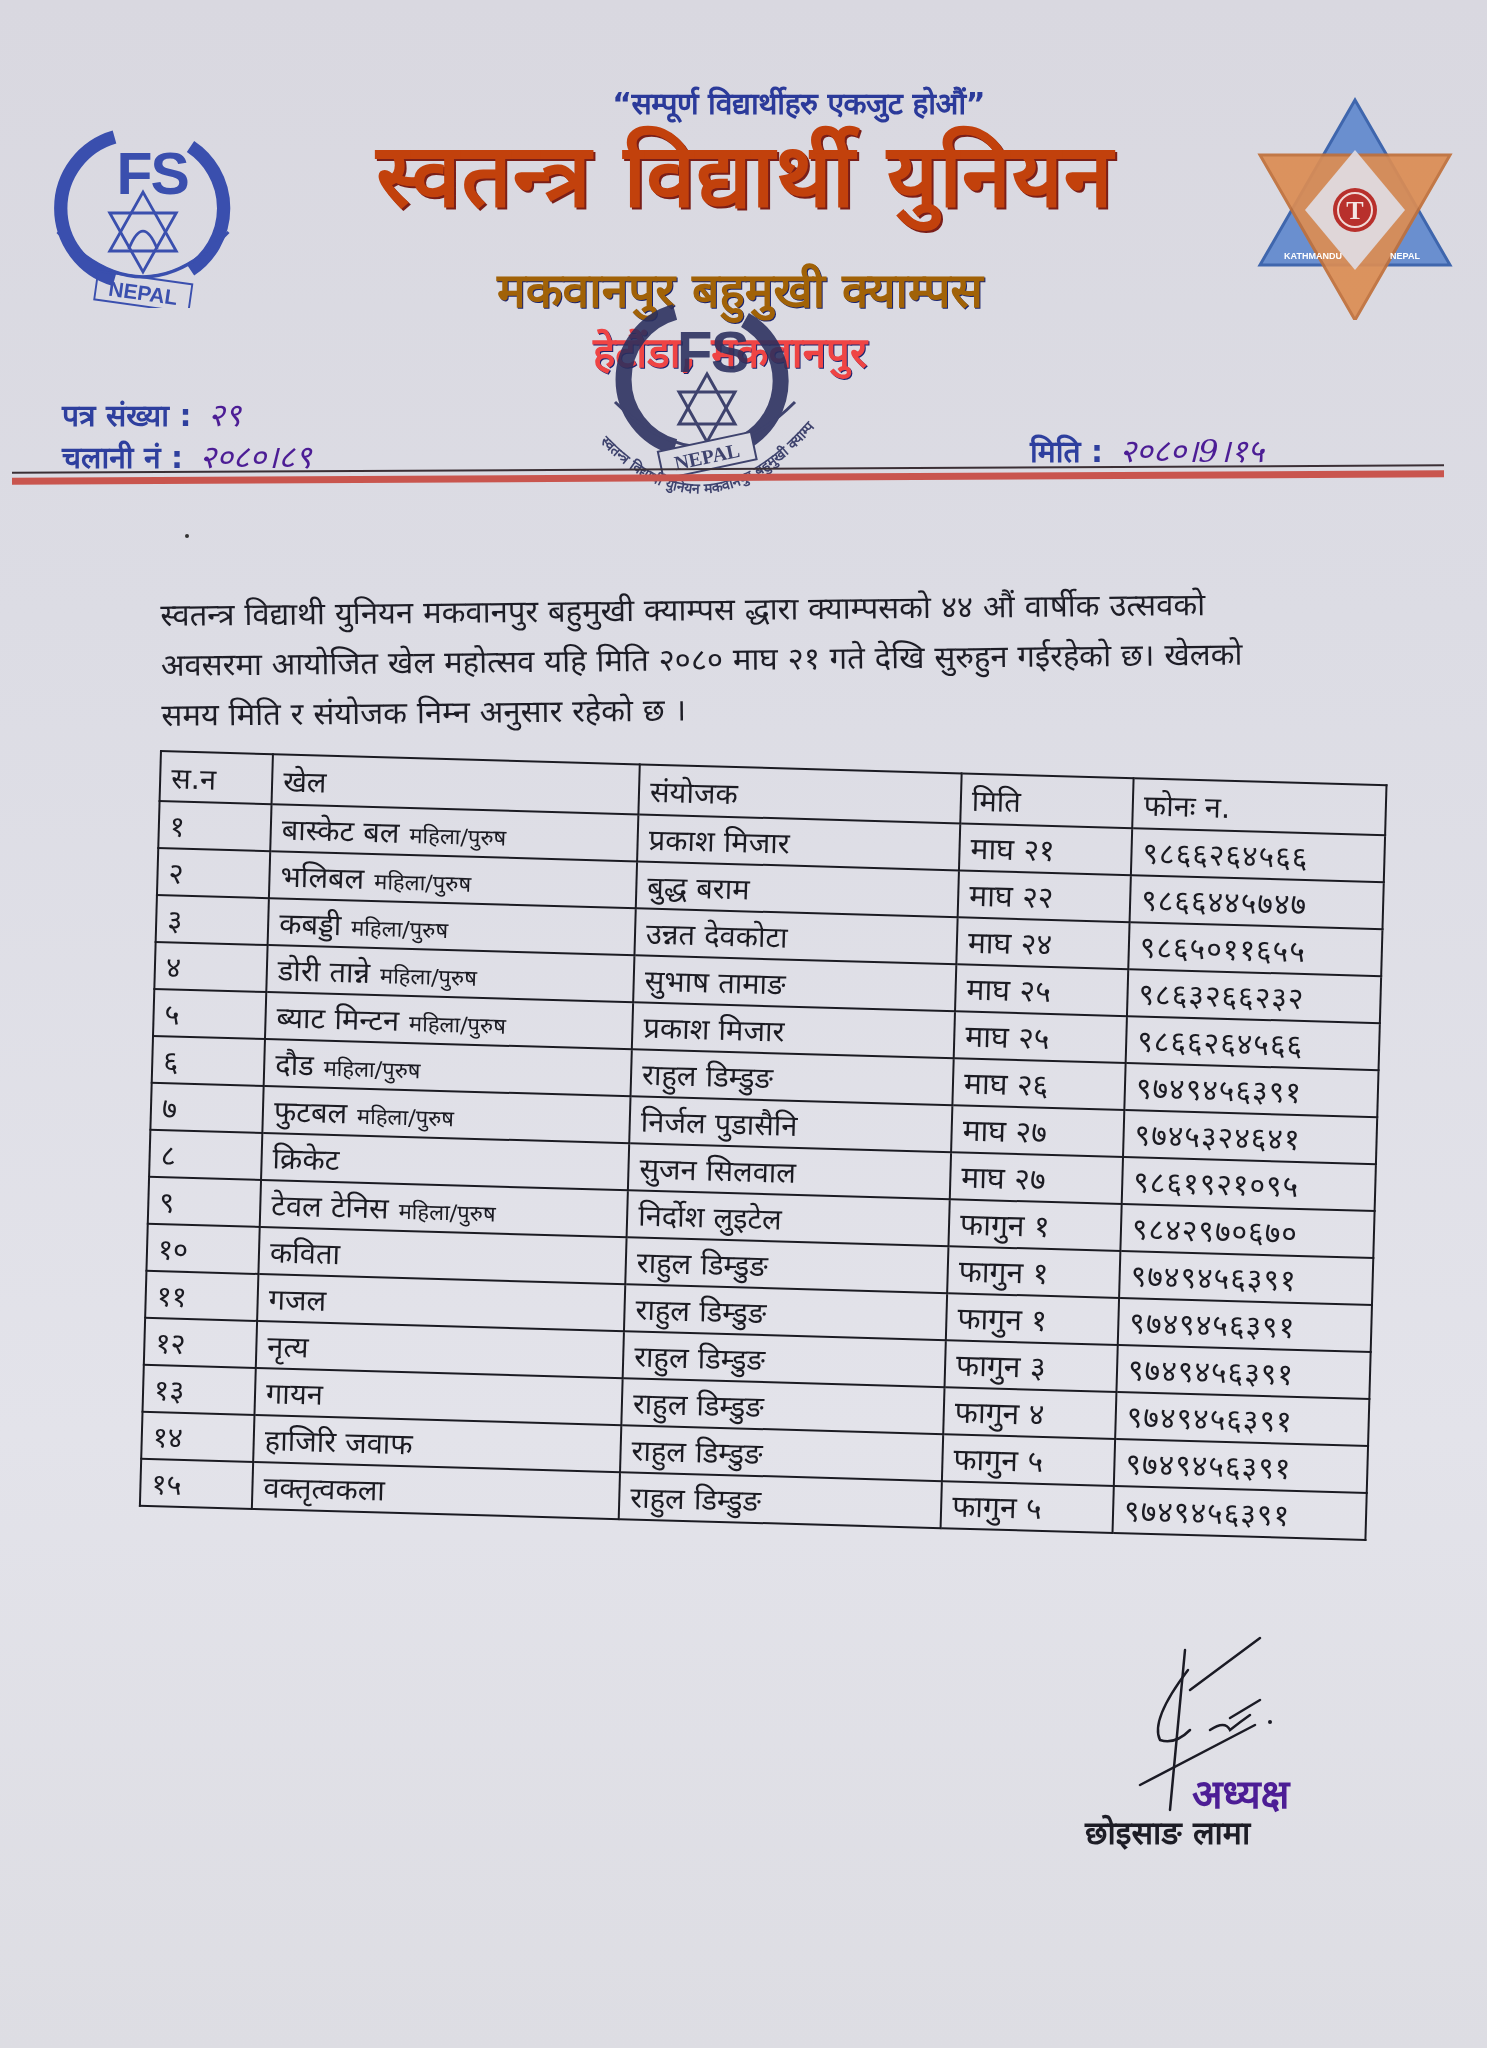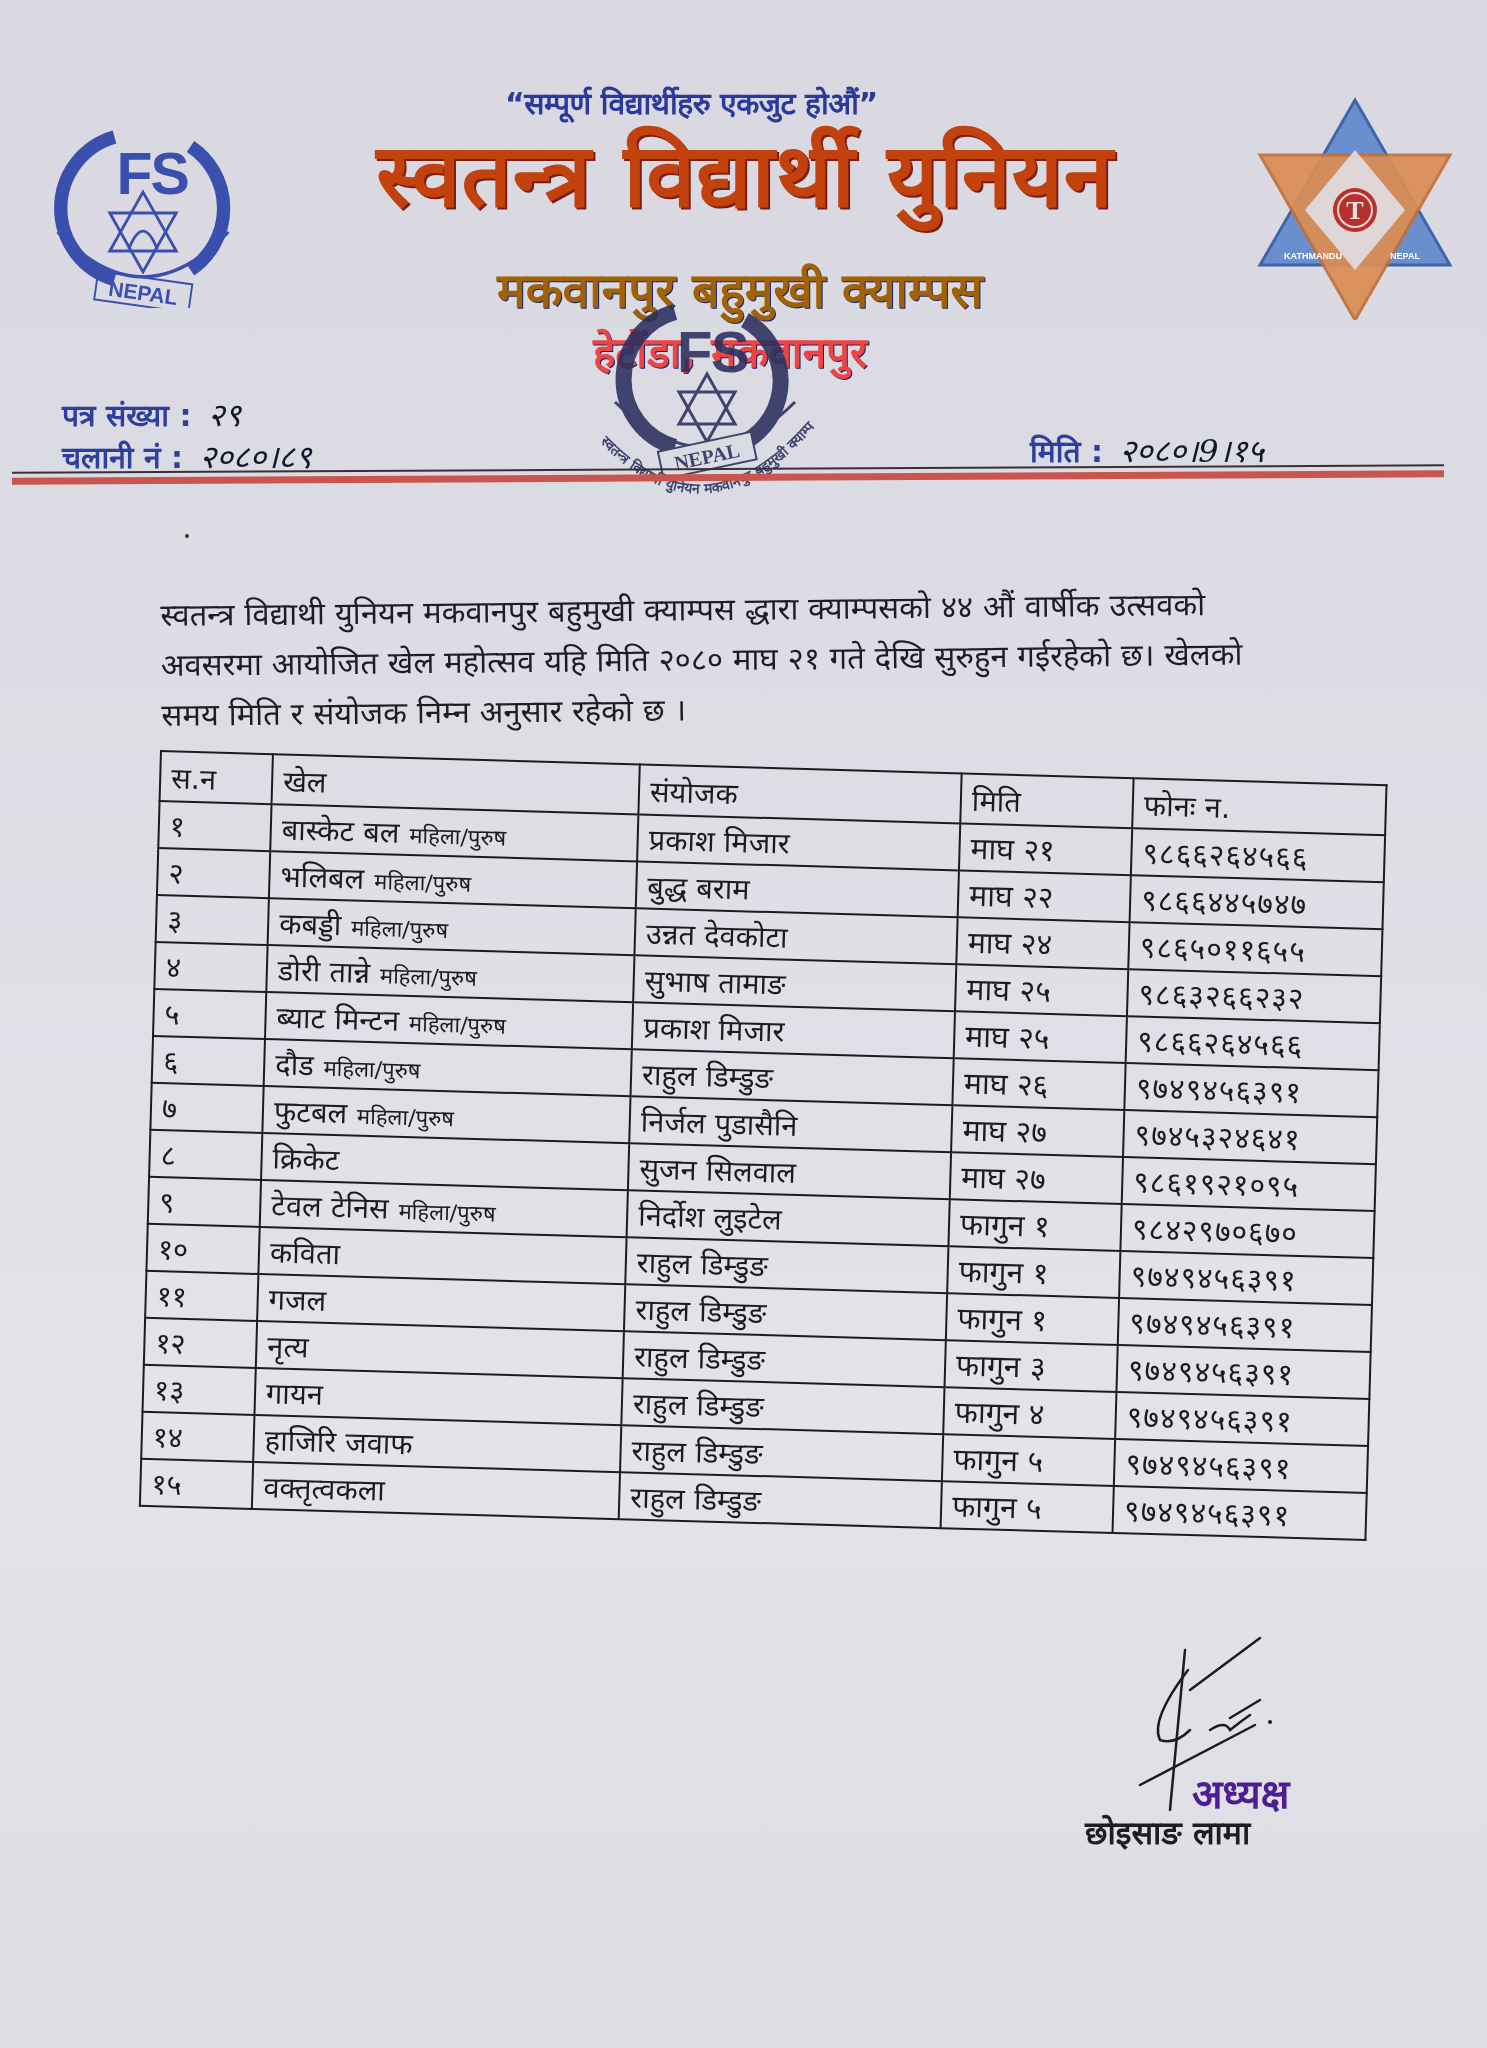--- a/index.html
+++ b/index.html
@@ -6,21 +6,21 @@
   body {
     width:1487px; height:2048px; overflow:hidden;
     background: linear-gradient(180deg, #d9d8e0 0%, #dcdce4 30%, #e3e3ea 70%, #dddde3 100%);
     font-family: "DejaVu Sans", "Liberation Sans", sans-serif;
     position:relative; color:#1c1c28;
   }
   .page { position:absolute; inset:0; }
 
   
   .slogan {
-    position:absolute; left:505px; top:82px; width:480px; text-align:left;
+    position:absolute; left:505px; top:82px; width:480px; text-align:right;
     font-size:30px; font-weight:bold; color:#2b3a9a; letter-spacing:-0.5px;
   }
   .org-title {
     position:absolute; left:270px; top:130px; width:950px; text-align:center;
     font-size:88px; font-weight:bold; color:#c2410c; letter-spacing:1px;
     text-shadow: 2px 2px 0 #7a1e18;
     line-height:1.05;
   }
   .campus-name {
     position:absolute; left:410px; top:256px; width:660px; text-align:center;
@@ -33,21 +33,21 @@
     text-shadow:1px 1px 0 #1a2470;
   }
 
   
   .logo-left { position:absolute; left:48px; top:118px; width:190px; height:190px; }
   .logo-right { position:absolute; left:1255px; top:95px; width:200px; height:225px; }
   .stamp { position:absolute; left:585px; top:292px; width:240px; height:230px; opacity:0.88; }
 
   
   .ref-row { position:absolute; font-size:30px; font-weight:bold; color:#2e3f9e; }
-  .ref-row .hand { font-family:"DejaVu Serif", serif; font-weight:normal; font-style:italic; color:#0f172a; font-size:32px; margin-left:6px; }
+  .ref-row .hand { font-family:"DejaVu Serif", serif; font-weight:normal; font-style:italic; color:#4c1d95; font-size:32px; margin-left:6px; }
   .ref-letter { left:62px; top:392px; }
   .ref-dispatch { left:62px; top:434px; }
   .ref-date { left:1030px; top:428px; }
 
   .rule-thin { position:absolute; left:12px; top:468px; width:1432px; height:2px; background:#3b2f35; transform:rotate(-0.3deg); }
   .rule-thick { position:absolute; left:12px; top:474px; width:1432px; height:7px; background:#c9554e; transform:rotate(-0.3deg); }
 
   
   .body-text {
     position:absolute; left:160px; top:590px; width:1130px;

